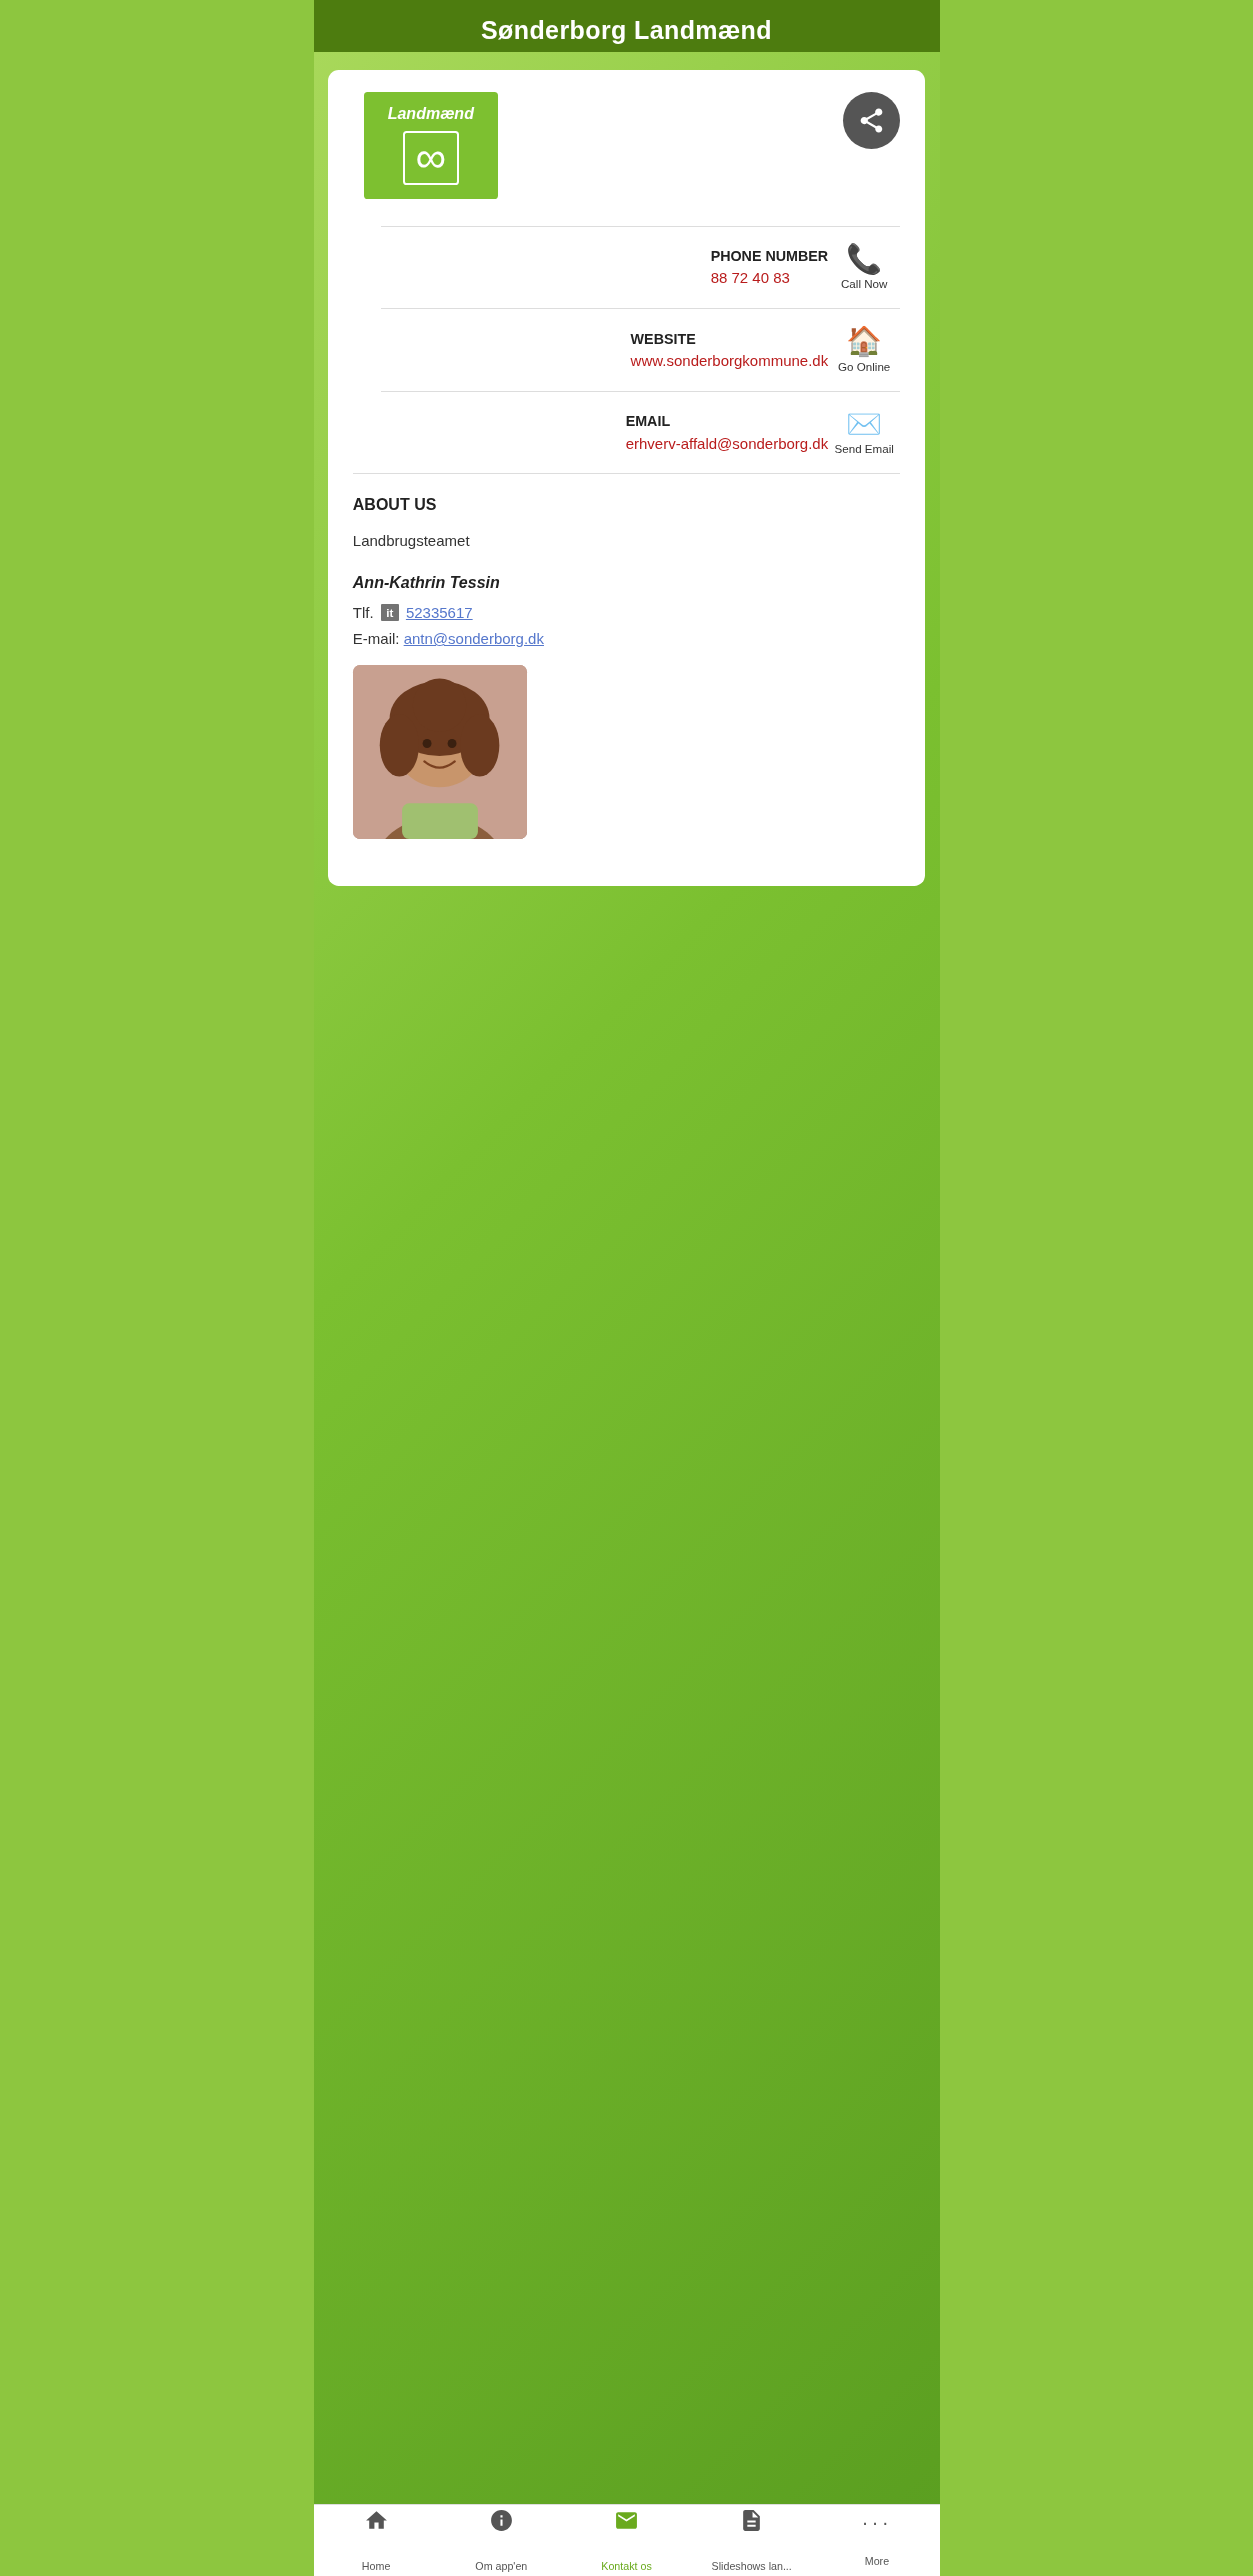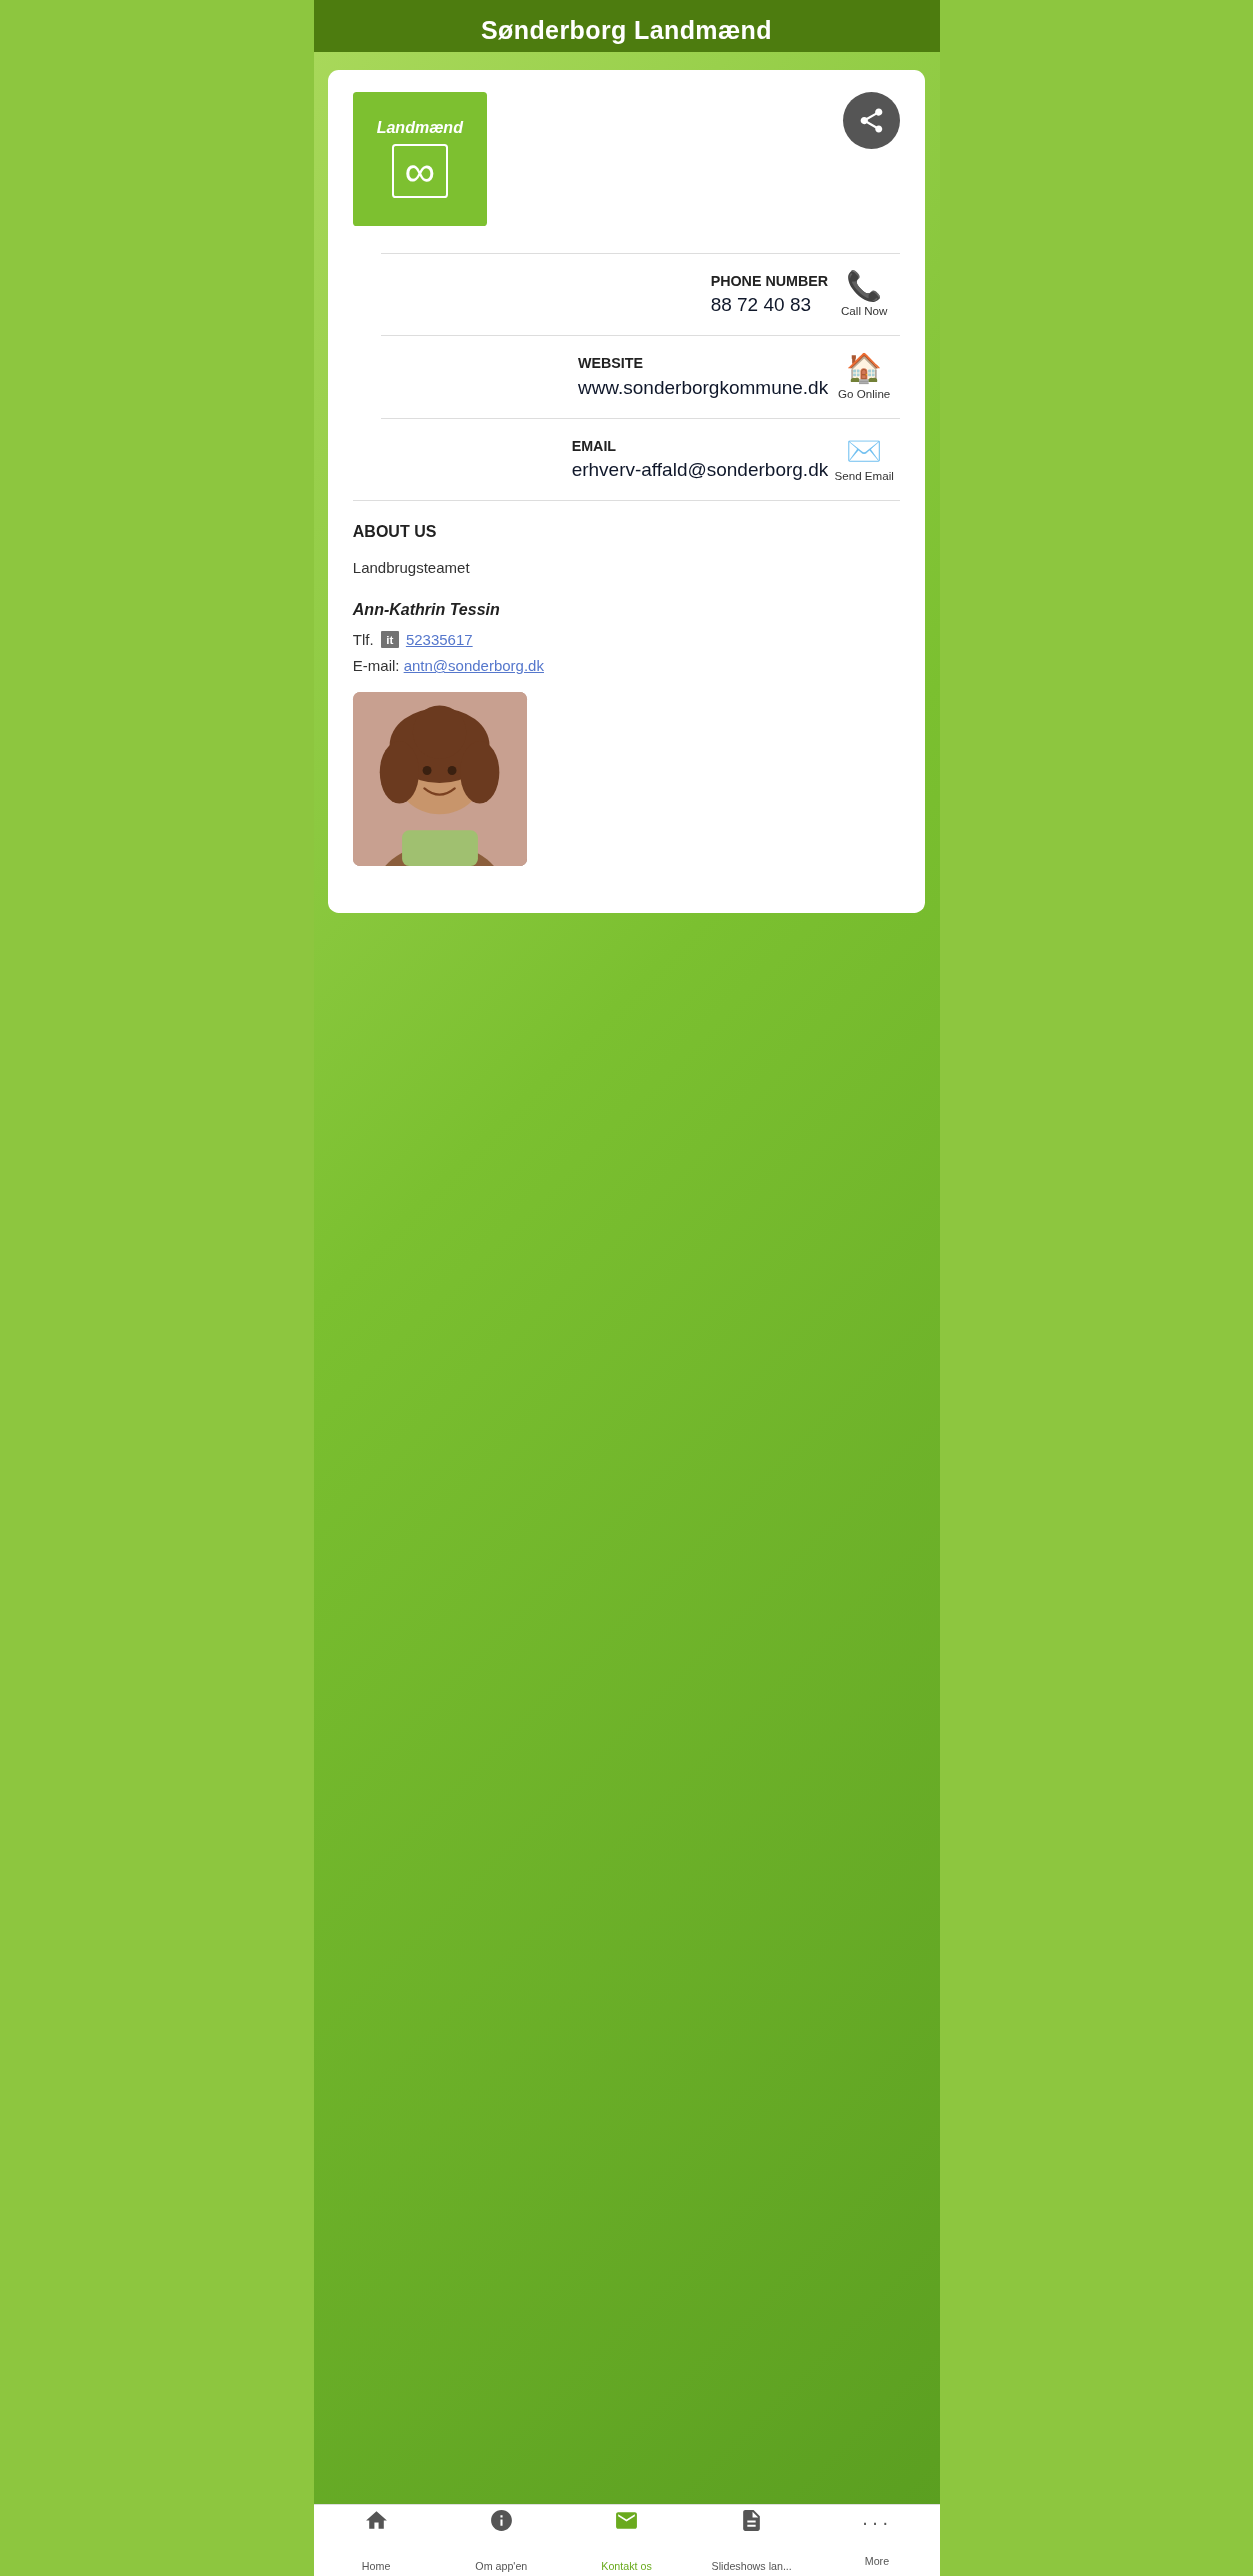--- a/index.html
+++ b/index.html
@@ -46,28 +46,29 @@
 
     
     .logo-row {
       display: flex;
       align-items: flex-start;
       justify-content: space-between;
       margin-bottom: 27px;
     }
     .logo-img {
       width: 134px;
-      height: 134px;
+      height: 107px;
       background: #7dc030;
       border-radius: 3.6px;
       display: flex;
       flex-direction: column;
       align-items: center;
       justify-content: center;
       color: white;
+      margin-left: 11px;
     }
     .logo-text {
       font-style: italic;
       font-size: 16px;
       font-weight: bold;
       margin-bottom: 7.2px;
     }
     .logo-infinity {
       font-size: 43px;
       line-height: 1;
@@ -104,22 +105,22 @@
     }
     .info-left {}
     .info-label {
       font-size: 14.3px;
       font-weight: bold;
       color: #222;
       text-transform: uppercase;
       margin-bottom: 5.4px;
     }
     .info-value {
-      font-size: 19px;
-      color: #0f172a;
+      font-size: 15px;
+      color: #b91c1c;
     }
     .info-action {
       display: flex;
       flex-direction: column;
       align-items: center;
       cursor: pointer;
       color: #222;
       font-size: 11.6px;
       min-width: 72px;
     }

